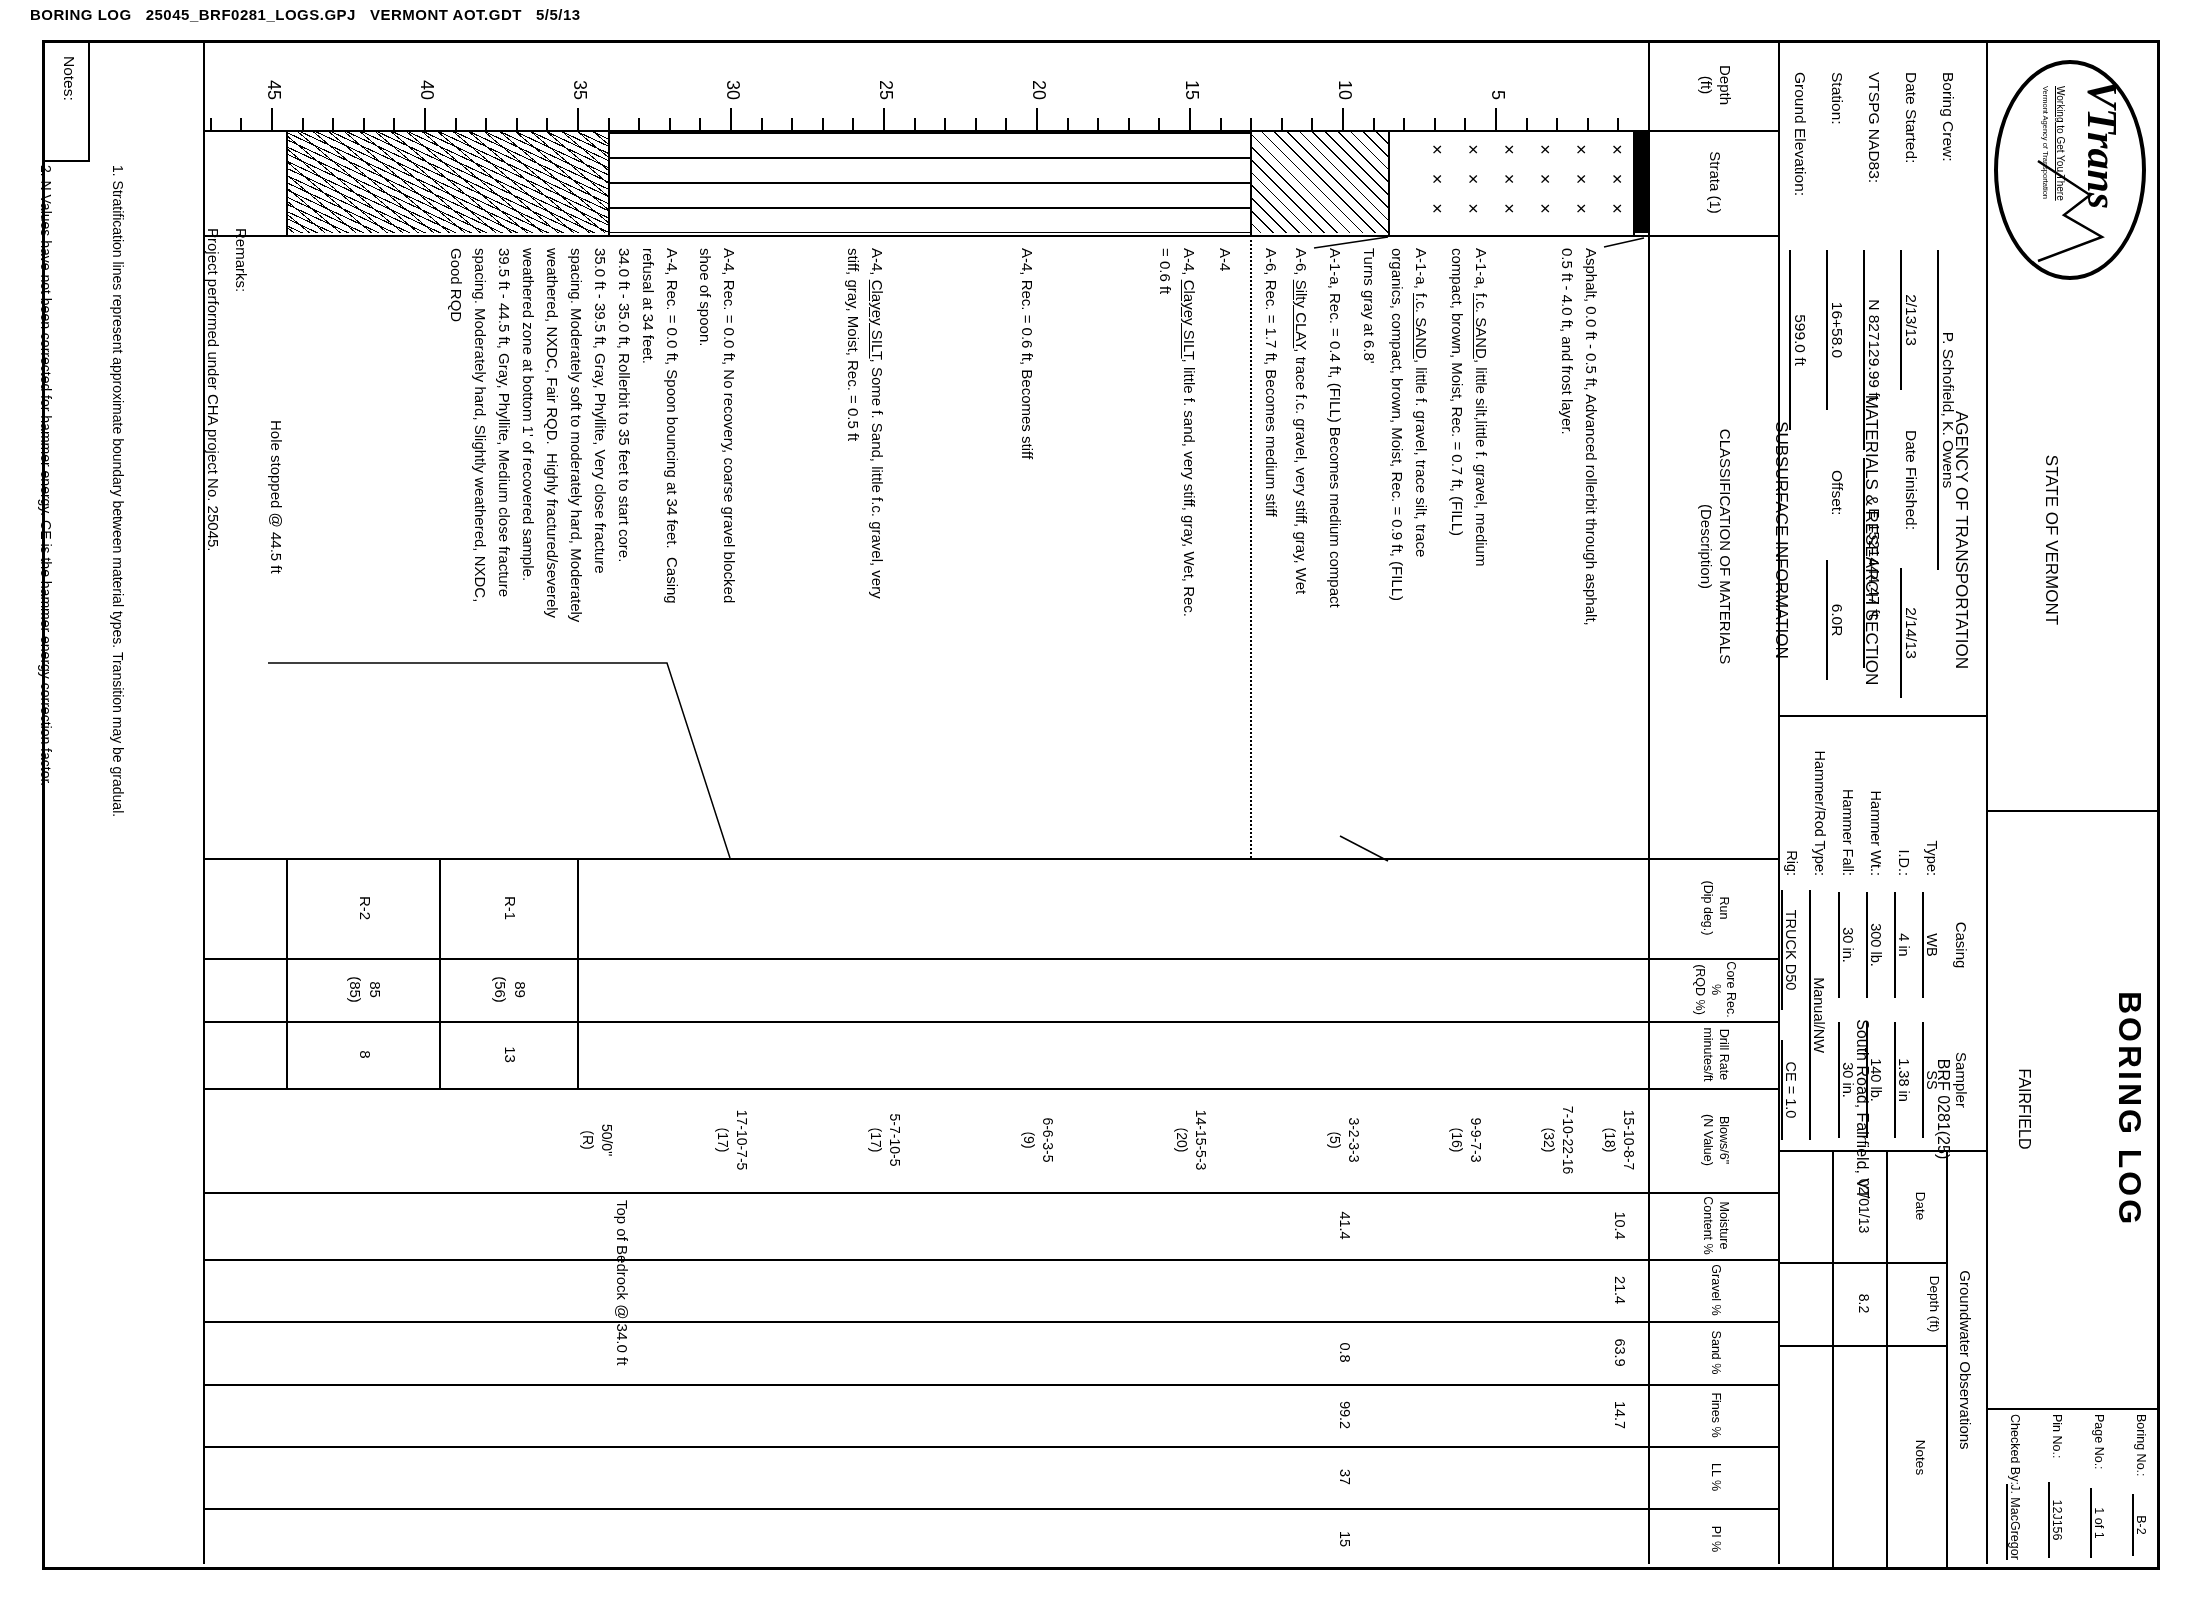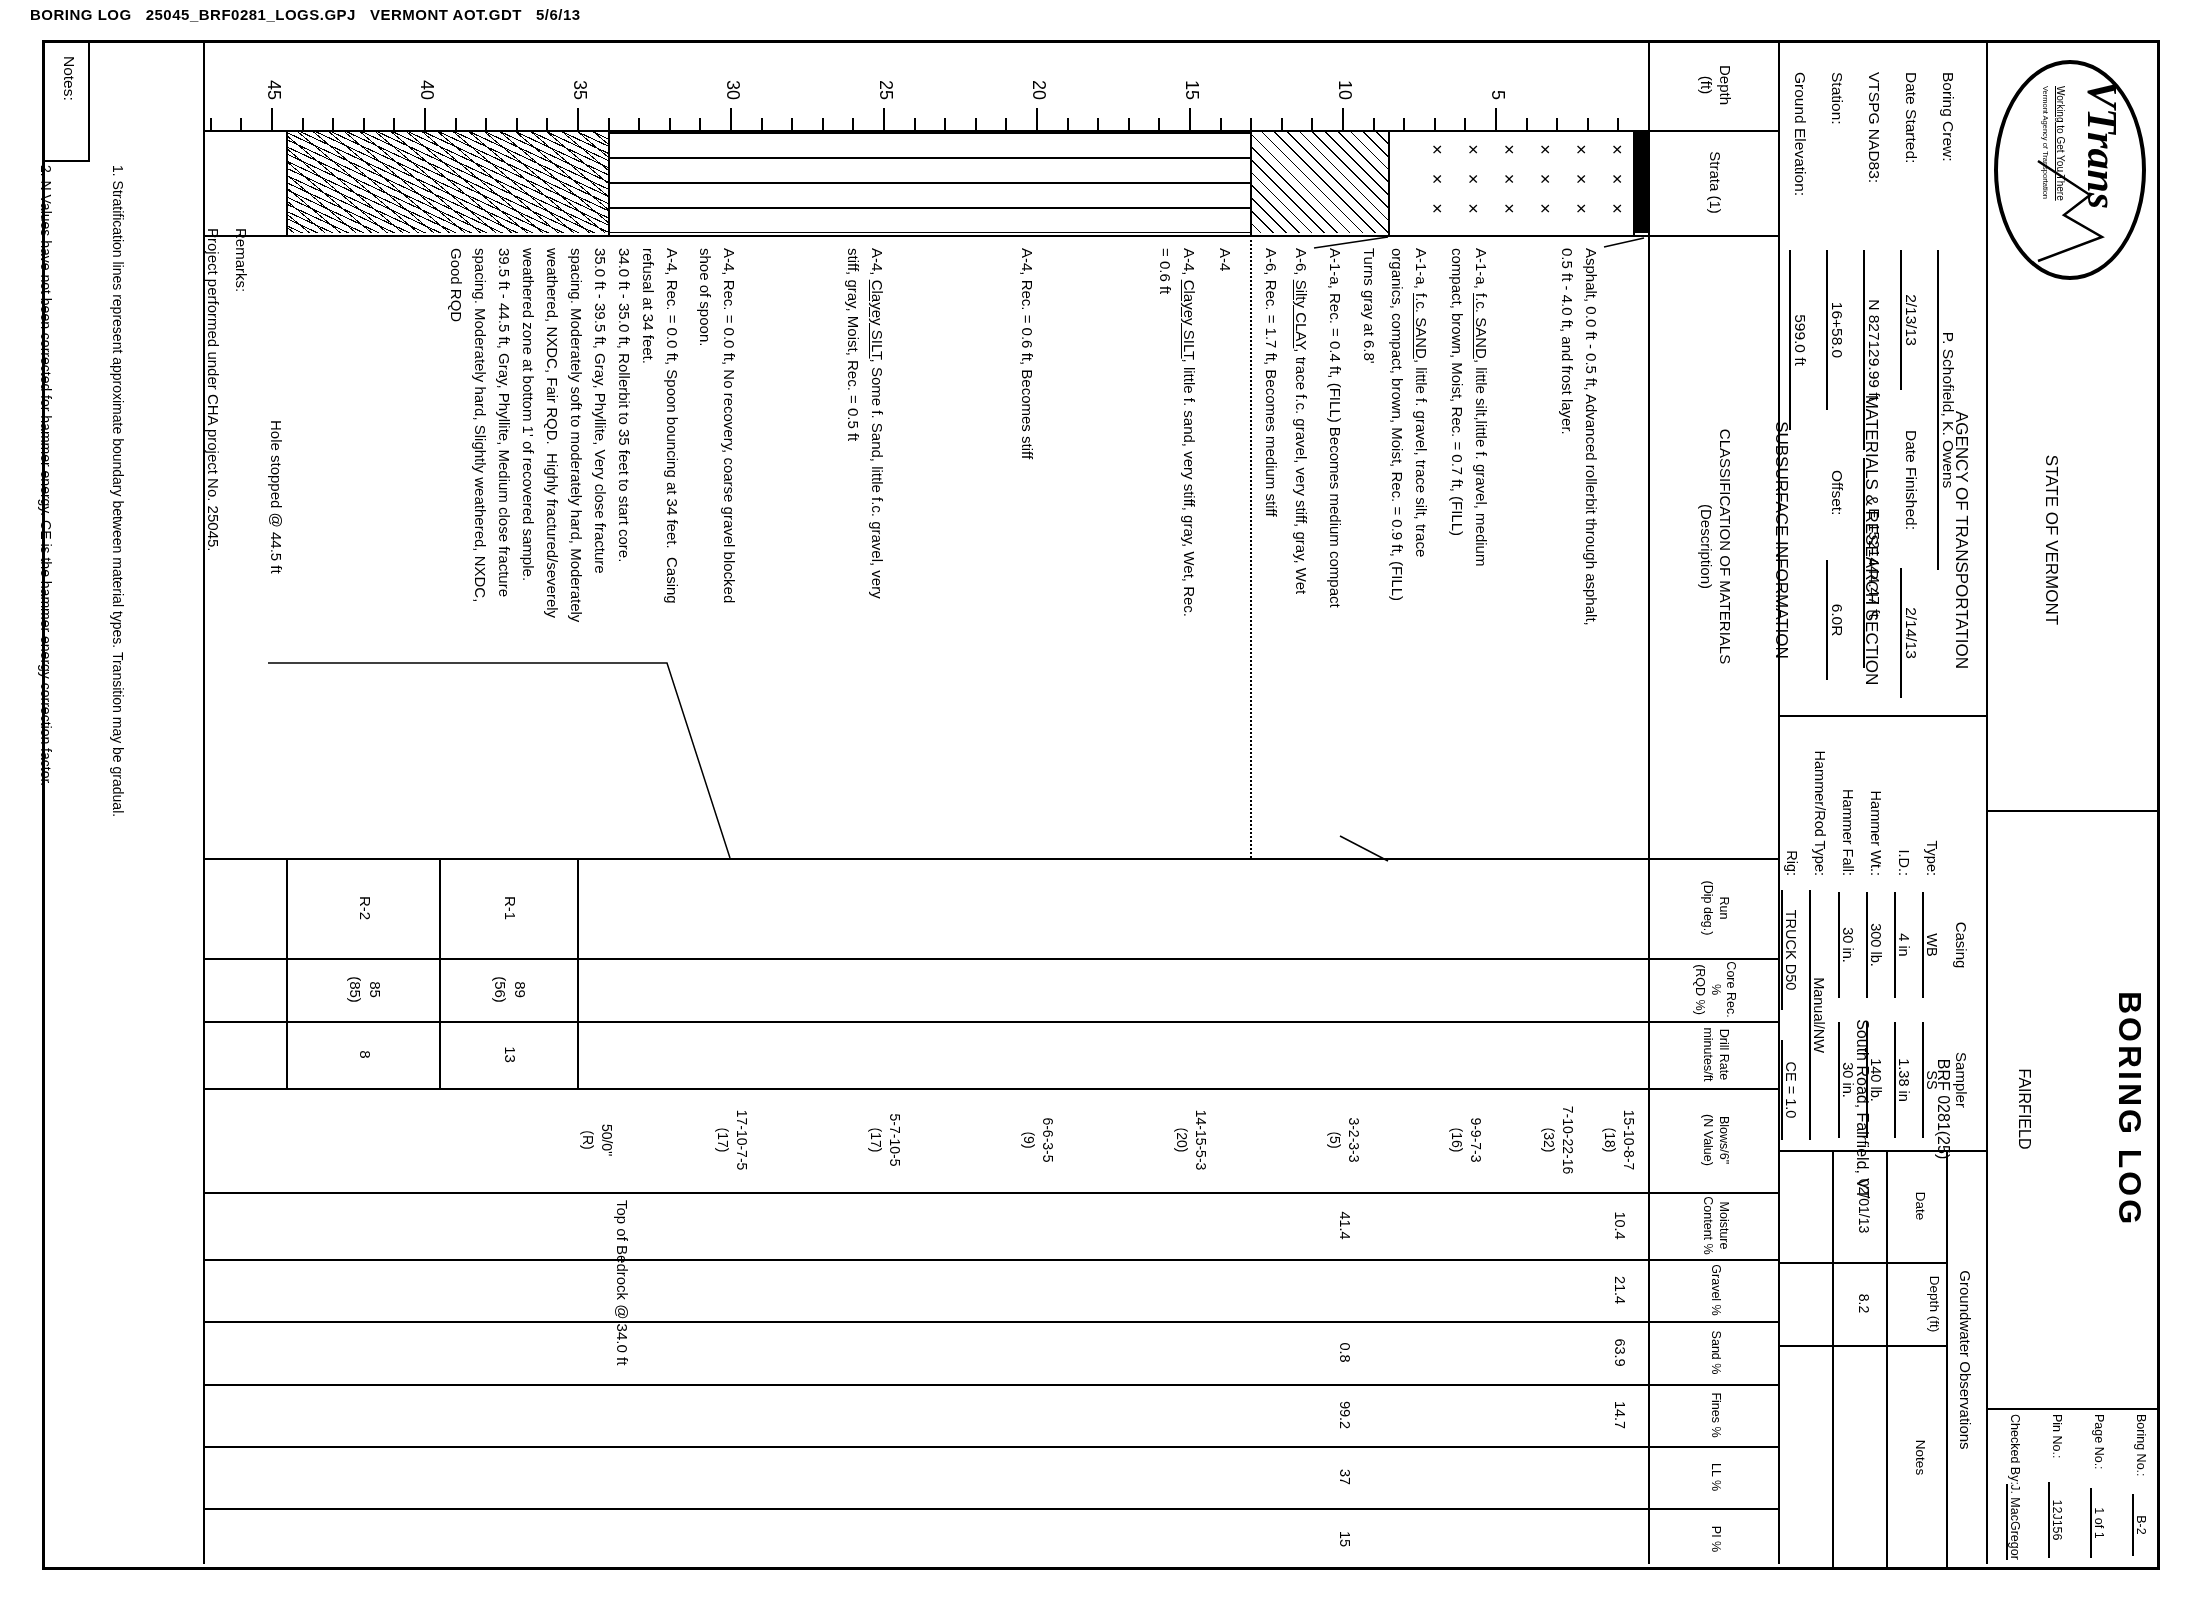--- a/index.html
+++ b/index.html
@@ -33,21 +33,21 @@
   .tick{position:absolute;background:#000;height:2px;}
   .dlabel{position:absolute;font-size:18px;text-align:right;width:40px;}
   .logo{position:absolute;left:60px;top:54px;width:212px;height:144px;border:4px solid #000;
         border-radius:50%;}
   u{text-decoration:underline;text-underline-offset:2px;}
 </style>
 </head>
 <body>
 
 <div class="sheet">
-  <div class="gpj">BORING LOG   25045_BRF0281_LOGS.GPJ   VERMONT AOT.GDT   5/6/13</div>
+  <div class="gpj">BORING LOG   25045_BRF0281_LOGS.GPJ   VERMONT AOT.GDT   5/5/13</div>
 
   <div class="page">
     <div class="border"></div>
 
     <div class="hline" style="left:40px;top:212px;width:1524px;"></div>
     <div class="hline" style="left:40px;top:420px;width:1524px;"></div>
     <div class="hline" style="left:40px;top:550px;width:1524px;"></div>
     <div class="hline" style="left:40px;top:1995px;width:1524px;"></div>
     <div class="vline" style="left:810px;top:40px;height:172px;"></div>
     <div class="vline" style="left:1408px;top:40px;height:172px;"></div>

